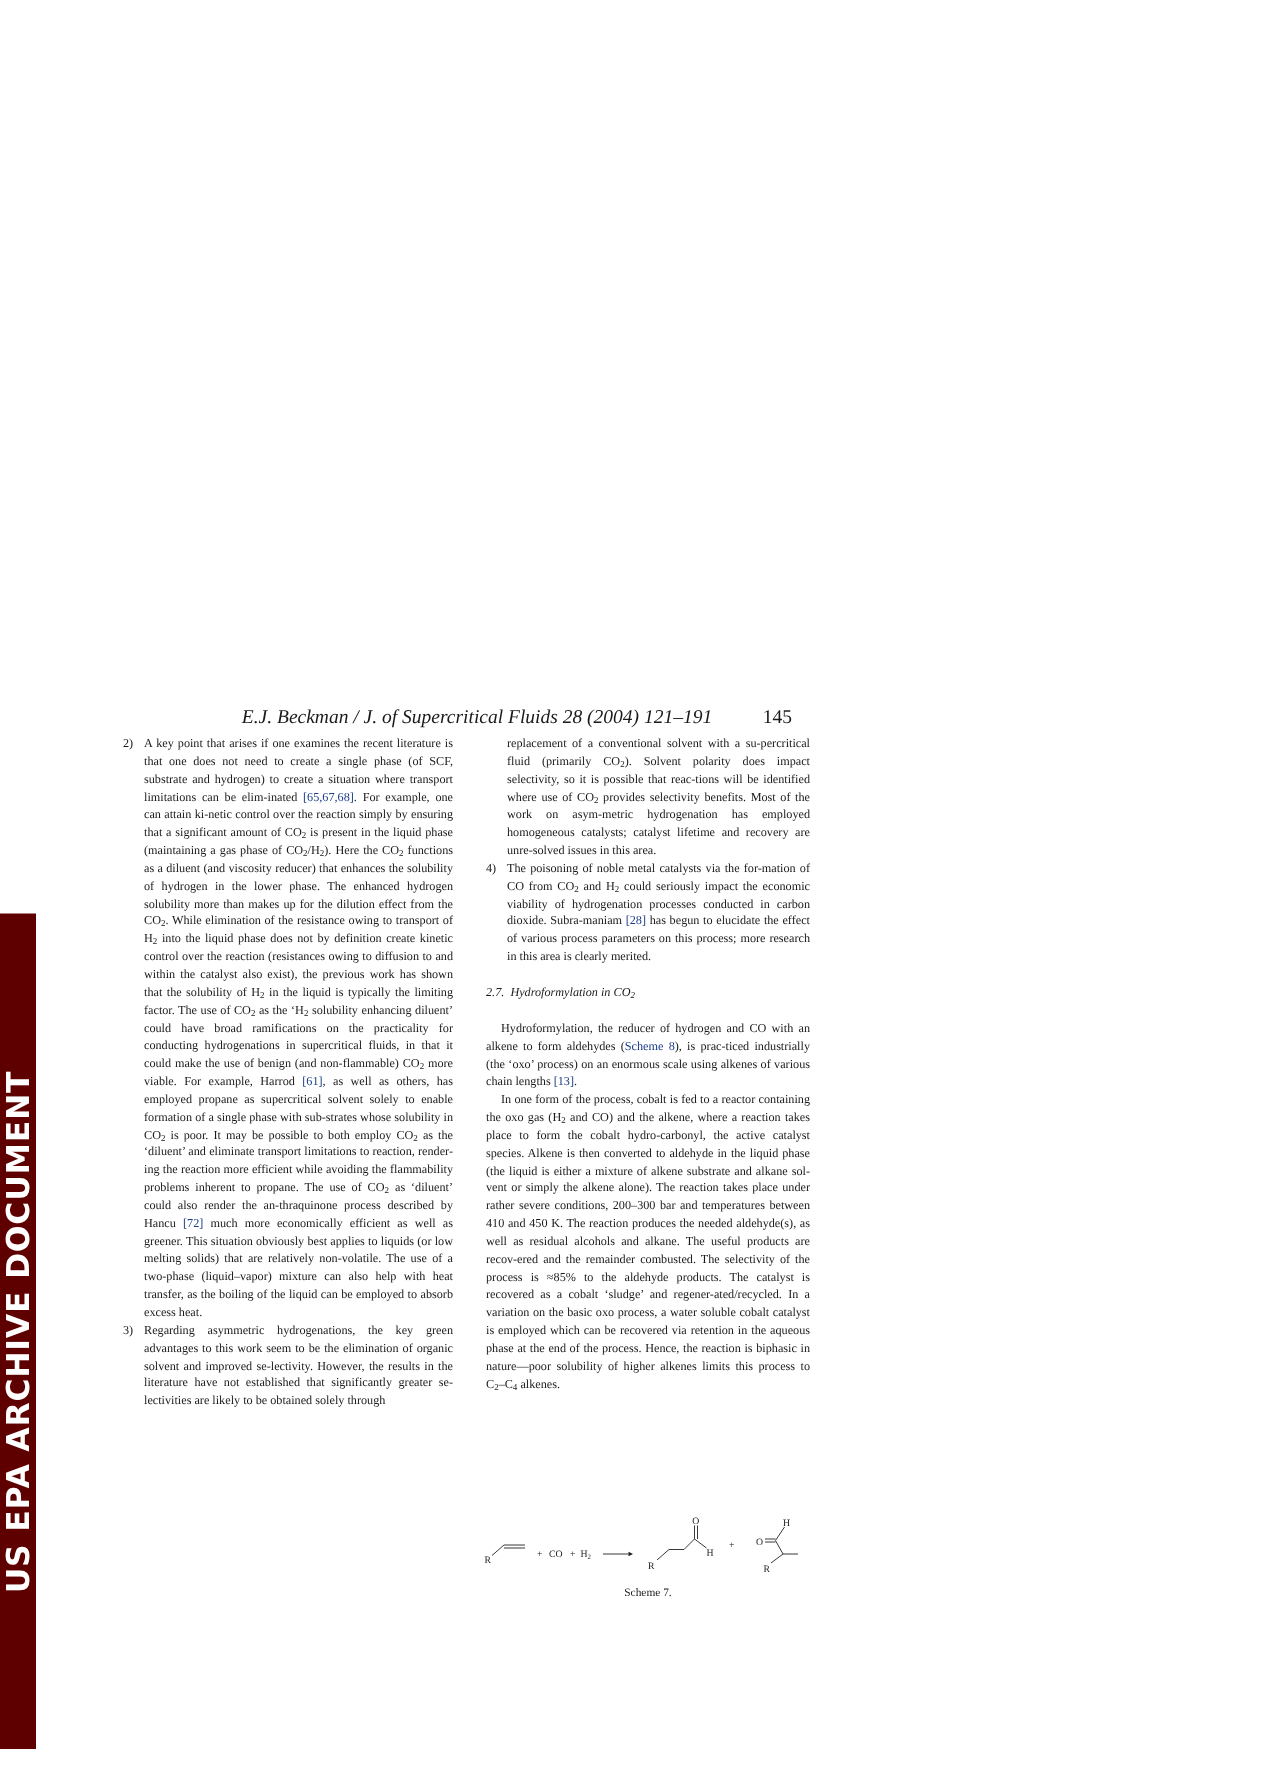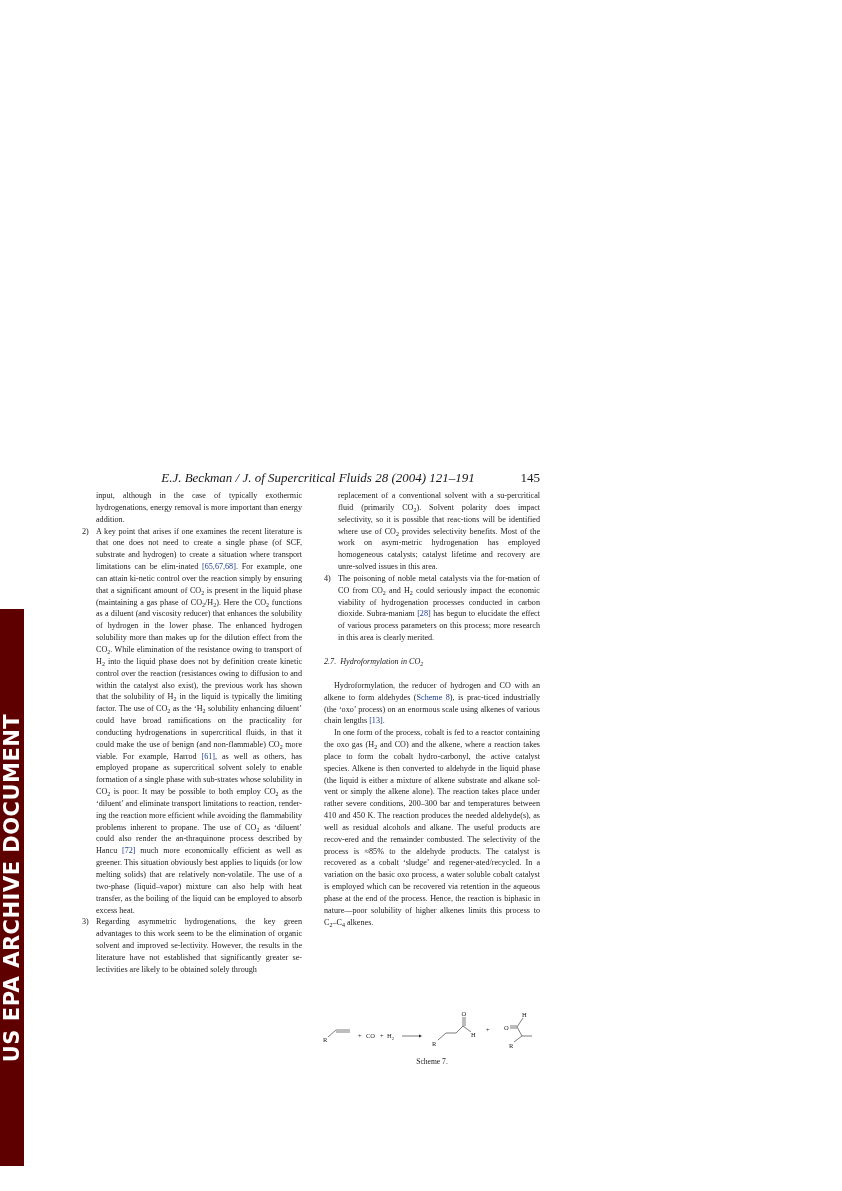--- a/index.html
+++ b/index.html
@@ -14,21 +14,21 @@
     .watermark span {
       display: block; transform: rotate(-90deg); white-space: nowrap;
       color: #ffffff; font-family: "DejaVu Sans", "Liberation Sans", sans-serif;
       font-weight: bold; font-size: 21px; letter-spacing: 0.5px;
     }
     .running-head {
       position: absolute; top: 470px; left: 96px; width: 444px; height: 12px;
       font-size: 13px;
     }
     .running-head .title { position: absolute; left: 0; right: 0; text-align: center; font-style: italic; }
-    .running-head .page { position: absolute; right: 0; }
+    .running-head .page { position: absolute; right: 12px; }
     .col {
       position: absolute; top: 490px; width: 206px;
       font-size: 8.15px; line-height: 11.85px; text-align: justify; hyphens: manual;
     }
     .col-left { left: 96px; }
     .col-right { left: 324px; width: 216px; }
     .col p { margin: 0; }
     .item { position: relative; padding-left: 0; }
     .item .num { position: absolute; left: -14px; }
     .indent { text-indent: 10px; }
@@ -48,21 +48,20 @@
 <div class="watermark">
   <span>US EPA ARCHIVE DOCUMENT</span>
 </div>
 
 <div class="running-head">
   <span class="title">E.J. Beckman / J. of Supercritical Fluids 28 (2004) 121–191</span>
   <span class="page">145</span>
 </div>
 
 <div class="col col-left">
-  <p>input, although in the case of typically exothermic hydrogenations, energy removal is more important than energy addition.</p>
   <p class="item">
     <span class="num">2)</span><span>A key point that arises if one examines the recent literature is that one does not need to create a single phase (of SCF, substrate and hydrogen) to create a situation where transport limitations can be elim-inated </span><a class="ref">[65,67,68]</a><span>. For example, one can attain ki-netic control over the reaction simply by ensuring that a significant amount of CO</span><sub>2</sub><span> is present in the liquid phase (maintaining a gas phase of CO</span><sub>2</sub><span>/H</span><sub>2</sub><span>). Here the CO</span><sub>2</sub><span> functions as a diluent (and viscosity reducer) that enhances the solubility of hydrogen in the lower phase. The enhanced hydrogen solubility more than makes up for the dilution effect from the CO</span><sub>2</sub><span>. While elimination of the resistance owing to transport of H</span><sub>2</sub><span> into the liquid phase does not by definition create kinetic control over the reaction (resistances owing to diffusion to and within the catalyst also exist), the previous work has shown that the solubility of H</span><sub>2</sub><span> in the liquid is typically the limiting factor. The use of CO</span><sub>2</sub><span> as the ‘H</span><sub>2</sub><span> solubility enhancing diluent’ could have broad ramifications on the practicality for conducting hydrogenations in supercritical fluids, in that it could make the use of benign (and non-flammable) CO</span><sub>2</sub><span> more viable. For example, Harrod </span><a class="ref">[61]</a><span>, as well as others, has employed propane as supercritical solvent solely to enable formation of a single phase with sub-strates whose solubility in CO</span><sub>2</sub><span> is poor. It may be possible to both employ CO</span><sub>2</sub><span> as the ‘diluent’ and eliminate transport limitations to reaction, render-ing the reaction more efficient while avoiding the flammability problems inherent to propane. The use of CO</span><sub>2</sub><span> as ‘diluent’ could also render the an-thraquinone process described by Hancu </span><a class="ref">[72]</a><span> much more economically efficient as well as greener. This situation obviously best applies to liquids (or low melting solids) that are relatively non-volatile. The use of a two-phase (liquid–vapor) mixture can also help with heat transfer, as the boiling of the liquid can be employed to absorb excess heat.</span>
   </p>
   <p class="item">
     <span class="num">3)</span><span>Regarding asymmetric hydrogenations, the key green advantages to this work seem to be the elimination of organic solvent and improved se-lectivity. However, the results in the literature have not established that significantly greater se-lectivities are likely to be obtained solely through</span>
   </p>
 </div>
 
 <div class="col col-right">
   <p style="padding-left:14px;"><span>replacement of a conventional solvent with a su-percritical fluid (primarily CO</span><sub>2</sub><span>). Solvent polarity does impact selectivity, so it is possible that reac-tions will be identified where use of CO</span><sub>2</sub><span> provides selectivity benefits. Most of the work on asym-metric hydrogenation has employed homogeneous catalysts; catalyst lifetime and recovery are unre-solved issues in this area.</span></p>

